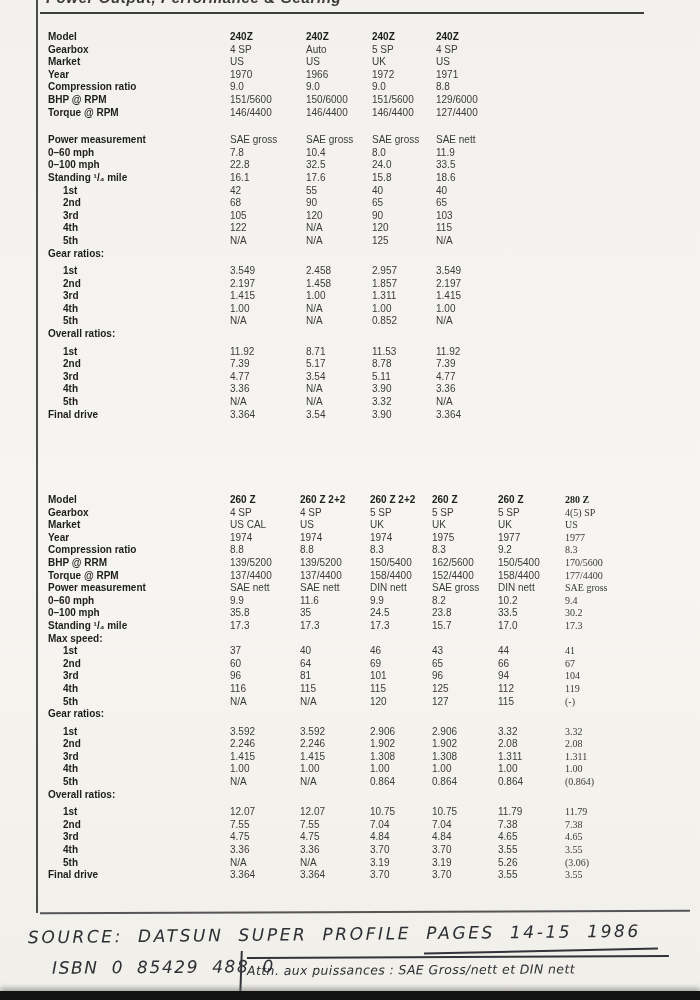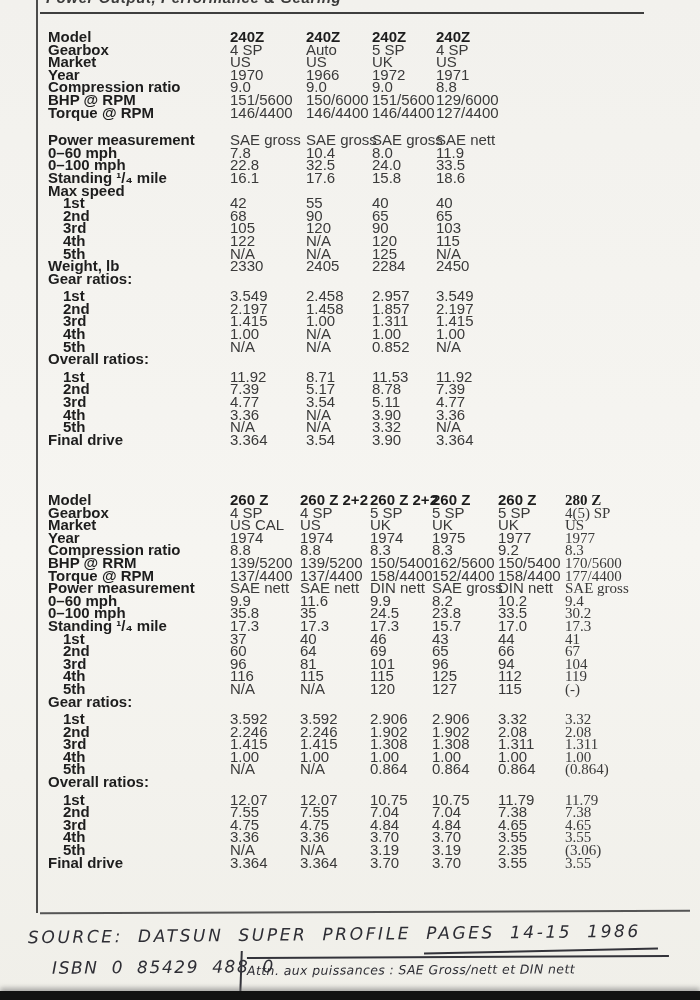--- a/index.html
+++ b/index.html
@@ -16,21 +16,21 @@
   
   .title-strip { position: absolute; top: 0; left: 44px; width: 600px; height: 9px; overflow: hidden; }
   .title-text {
     position: absolute; top: -11px; left: 2px;
     font-size: 15px; font-weight: bold; font-style: italic;
     color: #3b3b3b; letter-spacing: 0.6px; white-space: nowrap;
   }
   .title-rule { position: absolute; top: 12px; left: 40px; width: 604px; height: 2px; background: #3e3e3e; }
   .vborder { position: absolute; left: 36px; top: 0; width: 2px; height: 913px; background: #343434; opacity: 0.88; }
 
-  .spec-table { position: absolute; left: 48px; font-size: 15px; color: #3a3a3a; }
+  .spec-table { position: absolute; left: 48px; font-size: 10px; color: #3a3a3a; }
   #table1 { top: 31px; width: 615px; }
   #table2 { top: 494px; width: 645px; }
   .trow { display: flex; height: 12.6px; line-height: 12.6px; white-space: nowrap; }
   .trow.gap1 { margin-top: 15px; }
   .trow.gap2 { margin-top: 5px; }
   .tlabel { width: 182px; flex: none; font-weight: bold; color: #1d1d1d; }
   .tlabel.indent { padding-left: 15px; }
   .tcell { flex: none; }
   .tcell.bold { font-weight: bold; color: #1d1d1d; }
   #table1 .tcell:nth-child(2) { width: 76px; }
@@ -146,23 +146,20 @@
         <span class="tcell">33.5</span>
       </div>
       <div class="trow">
         <span class="tlabel">Standing ¹/₄ mile</span>
         <span class="tcell">16.1</span>
         <span class="tcell">17.6</span>
         <span class="tcell">15.8</span>
         <span class="tcell">18.6</span>
       </div>
       <div class="trow">
-        <span class="tlabel">Max speed</span>
-      </div>
-      <div class="trow">
         <span class="tlabel indent">1st</span>
         <span class="tcell">42</span>
         <span class="tcell">55</span>
         <span class="tcell">40</span>
         <span class="tcell">40</span>
       </div>
       <div class="trow">
         <span class="tlabel indent">2nd</span>
         <span class="tcell">68</span>
         <span class="tcell">90</span>
@@ -182,27 +179,20 @@
         <span class="tcell">N/A</span>
         <span class="tcell">120</span>
         <span class="tcell">115</span>
       </div>
       <div class="trow">
         <span class="tlabel indent">5th</span>
         <span class="tcell">N/A</span>
         <span class="tcell">N/A</span>
         <span class="tcell">125</span>
         <span class="tcell">N/A</span>
-      </div>
-      <div class="trow">
-        <span class="tlabel">Weight, lb</span>
-        <span class="tcell">2330</span>
-        <span class="tcell">2405</span>
-        <span class="tcell">2284</span>
-        <span class="tcell">2450</span>
       </div>
       <div class="trow">
         <span class="tlabel">Gear ratios:</span>
       </div>
       <div class="trow gap2">
         <span class="tlabel indent">1st</span>
         <span class="tcell">3.549</span>
         <span class="tcell">2.458</span>
         <span class="tcell">2.957</span>
         <span class="tcell">3.549</span>
@@ -373,20 +363,23 @@
         <span class="tcell">30.2</span>
       </div>
       <div class="trow">
         <span class="tlabel">Standing ¹/₄ mile</span>
         <span class="tcell">17.3</span>
         <span class="tcell">17.3</span>
         <span class="tcell">17.3</span>
         <span class="tcell">15.7</span>
         <span class="tcell">17.0</span>
         <span class="tcell">17.3</span>
+      </div>
+      <div class="trow">
+        <span class="tlabel">Max speed:</span>
       </div>
       <div class="trow">
         <span class="tlabel indent">1st</span>
         <span class="tcell">37</span>
         <span class="tcell">40</span>
         <span class="tcell">46</span>
         <span class="tcell">43</span>
         <span class="tcell">44</span>
         <span class="tcell">41</span>
       </div>
@@ -512,21 +505,21 @@
         <span class="tcell">3.70</span>
         <span class="tcell">3.55</span>
         <span class="tcell">3.55</span>
       </div>
       <div class="trow">
         <span class="tlabel indent">5th</span>
         <span class="tcell">N/A</span>
         <span class="tcell">N/A</span>
         <span class="tcell">3.19</span>
         <span class="tcell">3.19</span>
-        <span class="tcell">2.35</span>
+        <span class="tcell">5.26</span>
         <span class="tcell">(3.06)</span>
       </div>
       <div class="trow">
         <span class="tlabel">Final drive</span>
         <span class="tcell">3.364</span>
         <span class="tcell">3.364</span>
         <span class="tcell">3.70</span>
         <span class="tcell">3.70</span>
         <span class="tcell">3.55</span>
         <span class="tcell">3.55</span>

